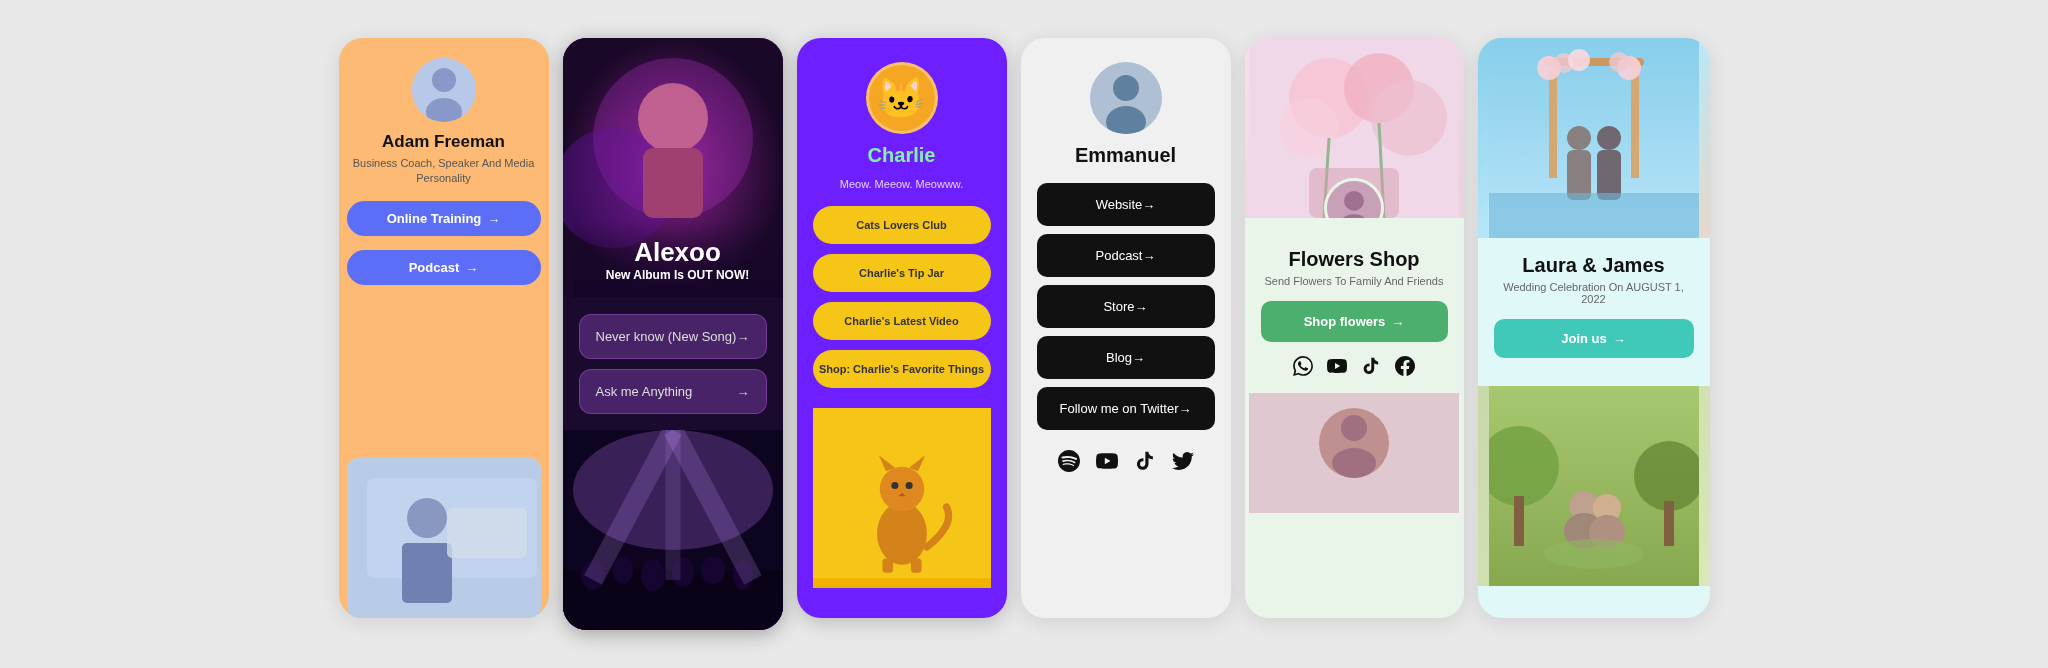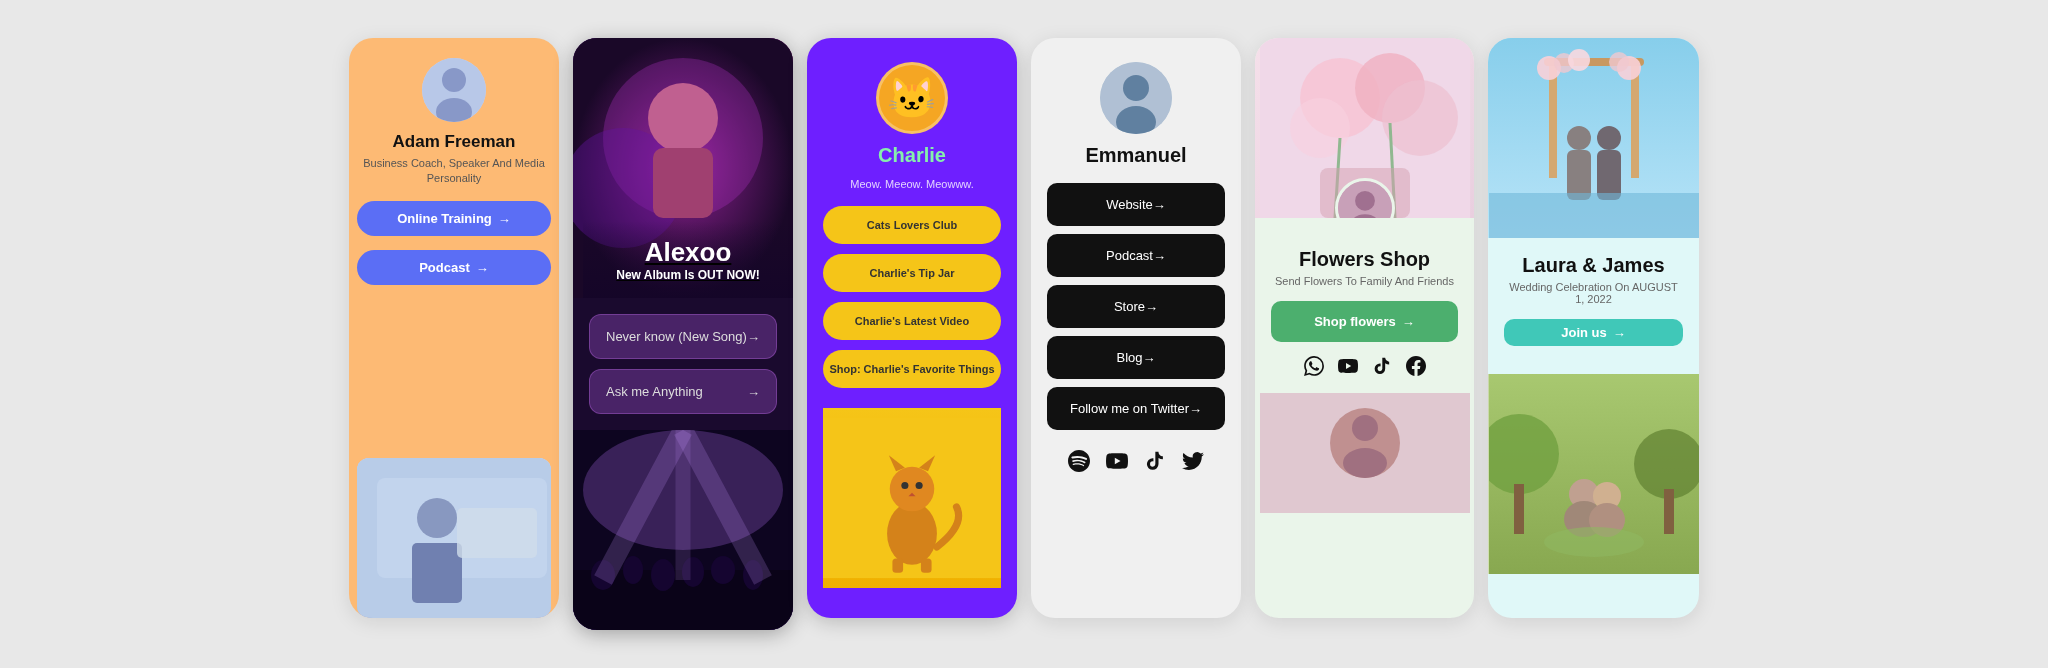--- a/index.html
+++ b/index.html
@@ -110,21 +110,20 @@
       position: relative;
       height: 260px;
       background: linear-gradient(135deg, #3d1060 0%, #7b1fa2 30%, #8b2252 60%, #4a1a6e 100%);
       overflow: hidden;
     }
     .card-2 .artist-overlay {
       position: absolute;
       bottom: 0; left: 10px; right: 0;
       padding: 16px;
       background: linear-gradient(to top, rgba(20,5,40,0.9) 0%, transparent 100%);
-      text-decoration: underline;
     }
     .card-2 .artist-name {
       font-size: 26px; font-weight: 900; color: #fff; text-align: center;
     }
     .card-2 .artist-subtitle {
       font-size: 12px; font-weight: 600; color: #fff; text-align: center;
     }
     .card-2 .links-section {
       padding: 16px;
       display: flex; flex-direction: column; gap: 10px;
@@ -306,21 +305,21 @@
       display: flex; align-items: center; justify-content: center;
       font-size: 60px;
     }
 
     
     .card-6 {
       background: #e0f8f8;
       display: flex;
       flex-direction: column;
       box-shadow: 0 4px 20px rgba(0,0,0,0.1);
-      width: 211px;
+      width: 232px;
     }
     .card-6 .top-image {
       height: 200px;
       background: linear-gradient(135deg, #87ceeb 0%, #b8e8f8 50%, #e8d8c8 100%);
       display: flex; align-items: center; justify-content: center;
       font-size: 60px;
       position: relative;
       overflow: hidden;
     }
     .card-6 .content {
@@ -331,21 +330,21 @@
       font-size: 20px; font-weight: 800; color: #111; text-align: center; margin-bottom: 4px;
     }
     .card-6 .wedding-date {
       font-size: 11px; color: #666; text-align: center; margin-bottom: 14px;
     }
     .card-6 .teal-btn {
       background: #40c8b8;
       color: #fff;
       border: none;
       border-radius: 10px;
-      padding: 6px 0;
+      padding: 12px 0;
       width: 100%;
       font-size: 13px;
       font-weight: 700;
       cursor: pointer;
       margin-bottom: 12px;
       display: flex; align-items: center; justify-content: center; gap: 6px;
     }
     .card-6 .bottom-image {
       height: 200px;
       background: linear-gradient(135deg, #c8d8a8 0%, #d8e8b8 100%);

